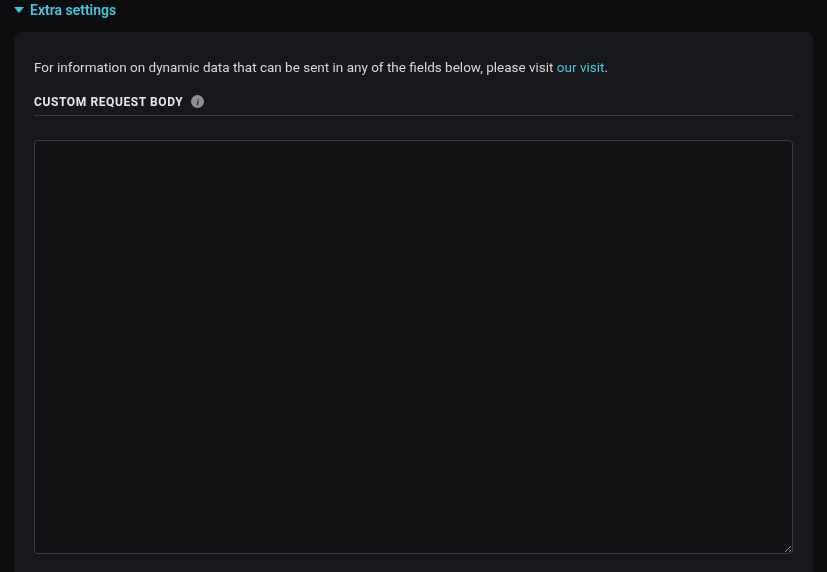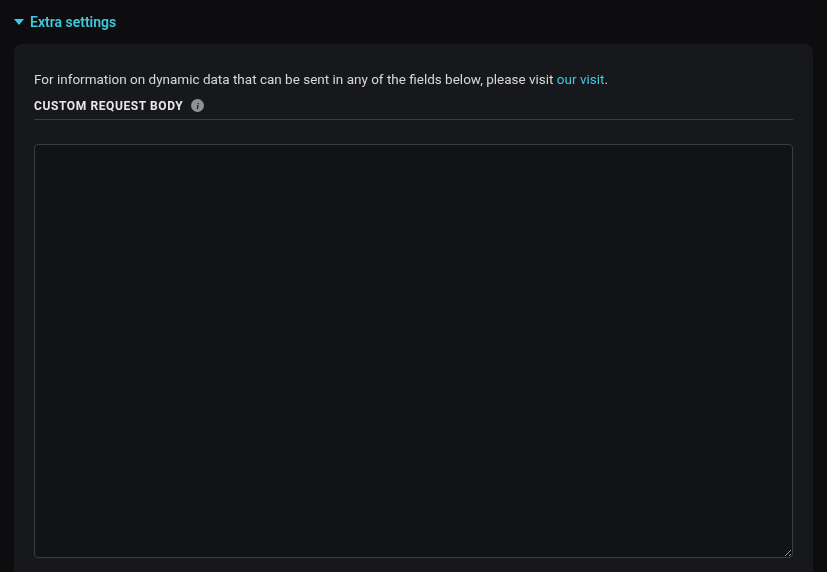--- a/index.html
+++ b/index.html
@@ -11,21 +11,21 @@
       background: #0d0d0f;
       font-family: -apple-system, BlinkMacSystemFont, "Segoe UI", Roboto, Helvetica, Arial, sans-serif;
       color: #e8e8e8;
       width: 827px;
       height: 572px;
       overflow: hidden;
     }
     .section-header {
       display: flex;
       align-items: center;
-      padding: 14px 14px 8px 14px;
+      padding: 2px 14px 8px 14px;
       gap: 6px;
       cursor: pointer;
     }
     .caret-icon {
       display: inline-flex;
       align-items: center;
       justify-content: center;
       width: 10px;
       height: 10px;
     }
@@ -46,21 +46,21 @@
     .info-text {
       color: #d8d8d8;
       font-size: 13.5px;
       line-height: 1.4;
     }
     .info-text a {
       color: #3fc9e0;
       text-decoration: none;
     }
     .field-block {
-      margin-top: 10px;
+      margin-top: 18px;
     }
     .field-label-row {
       display: flex;
       align-items: center;
       gap: 8px;
       padding-bottom: 6px;
       border-bottom: 1px solid #3a3c40;
     }
     .field-label {
       color: #e8e8e8;

